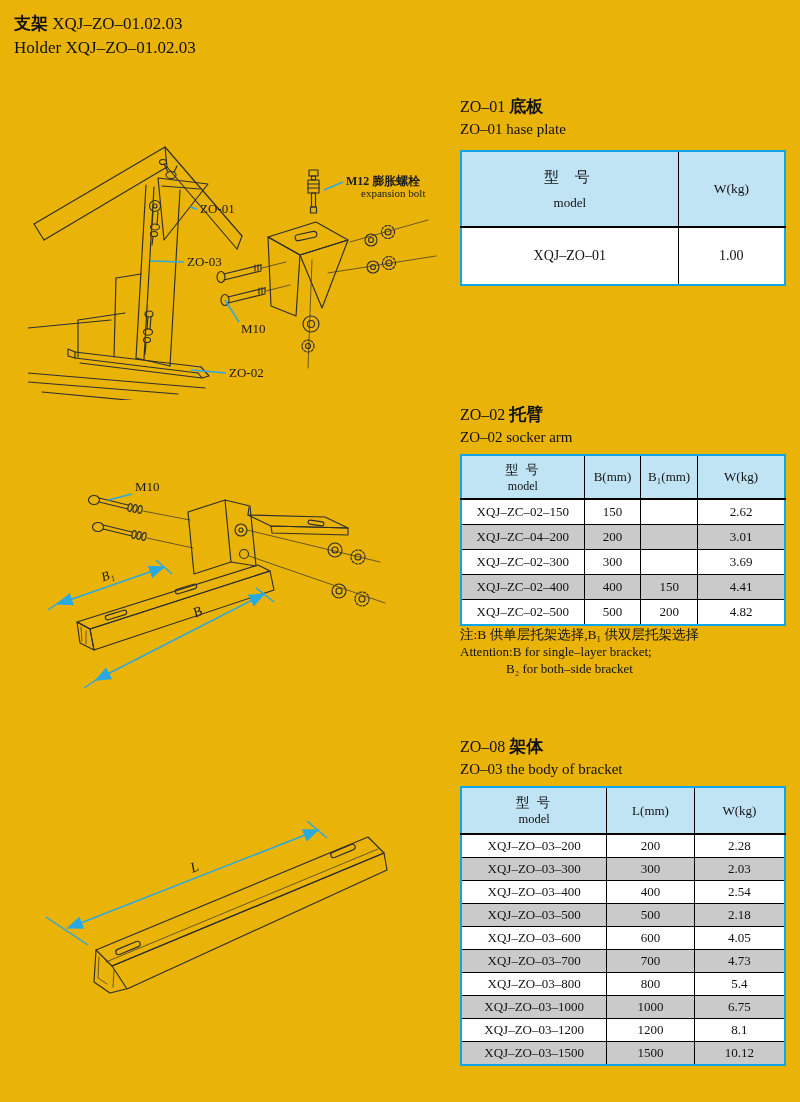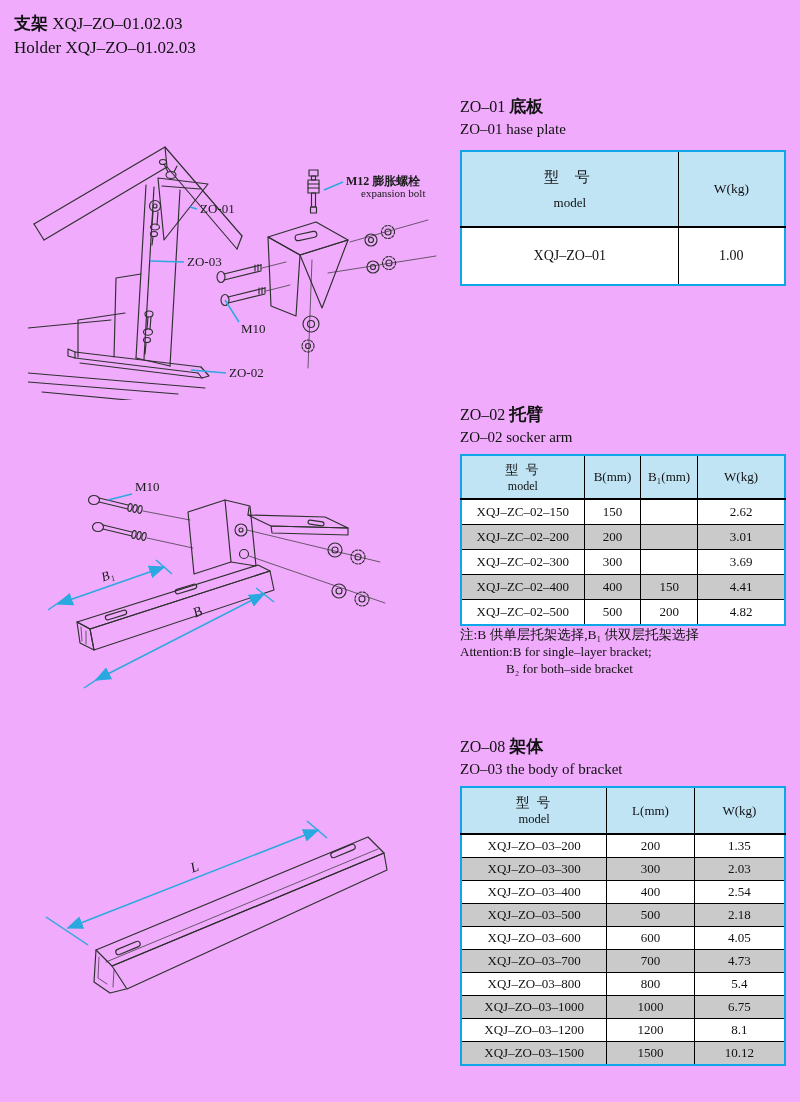--- a/index.html
+++ b/index.html
@@ -1,17 +1,17 @@
 <!DOCTYPE html>
 <html><head>
 <meta charset="utf-8">
 <style>
   html,body { margin:0; padding:0; background:#ffffff; }
   .page {
-    position:relative; width:800px; height:1102px; background:#f0abfc;
+    position:relative; width:800px; height:1102px; background:#eab308;
     font-family:"Liberation Serif","DejaVu Serif",serif; color:#111;
     overflow:hidden;
   }
   .abs { position:absolute; }
 
   
   .doc-title { left:14px; top:12px; font-size:17px; line-height:24px; }
   .doc-title .zh-bold { font-weight:bold; }
 
   
@@ -298,21 +298,21 @@
       </tr>
     </thead>
     <tbody>
       <tr>
         <td>XQJ–ZC–02–150</td>
         <td>150</td>
         <td></td>
         <td>2.62</td>
       </tr>
       <tr>
-        <td>XQJ–ZC–02–200</td>
+        <td>XQJ–ZC–04–200</td>
         <td>200</td>
         <td></td>
         <td>3.01</td>
       </tr>
       <tr>
         <td>XQJ–ZC–02–300</td>
         <td>300</td>
         <td></td>
         <td>3.69</td>
       </tr>
@@ -355,21 +355,21 @@
           <div class="he">model</div>
         </th>
         <th class="hsingle">L(mm)</th>
         <th class="hsingle">W(kg)</th>
       </tr>
     </thead>
     <tbody>
       <tr>
         <td>XQJ–ZO–03–200</td>
         <td>200</td>
-        <td>1.35</td>
+        <td>2.28</td>
       </tr>
       <tr>
         <td>XQJ–ZO–03–300</td>
         <td>300</td>
         <td>2.03</td>
       </tr>
       <tr>
         <td>XQJ–ZO–03–400</td>
         <td>400</td>
         <td>2.54</td>

